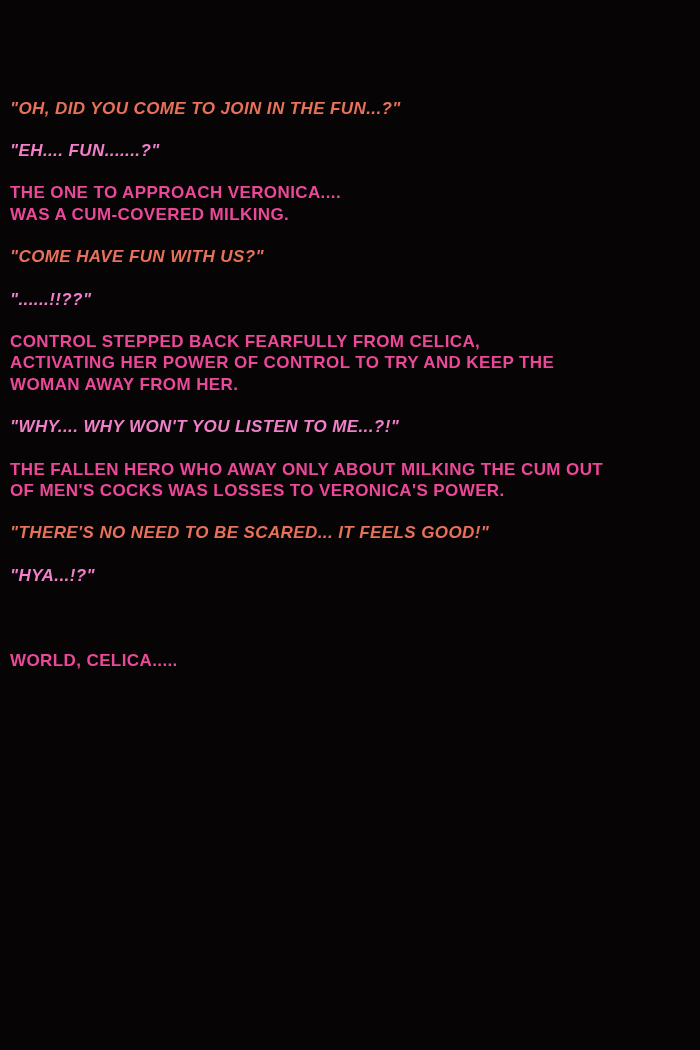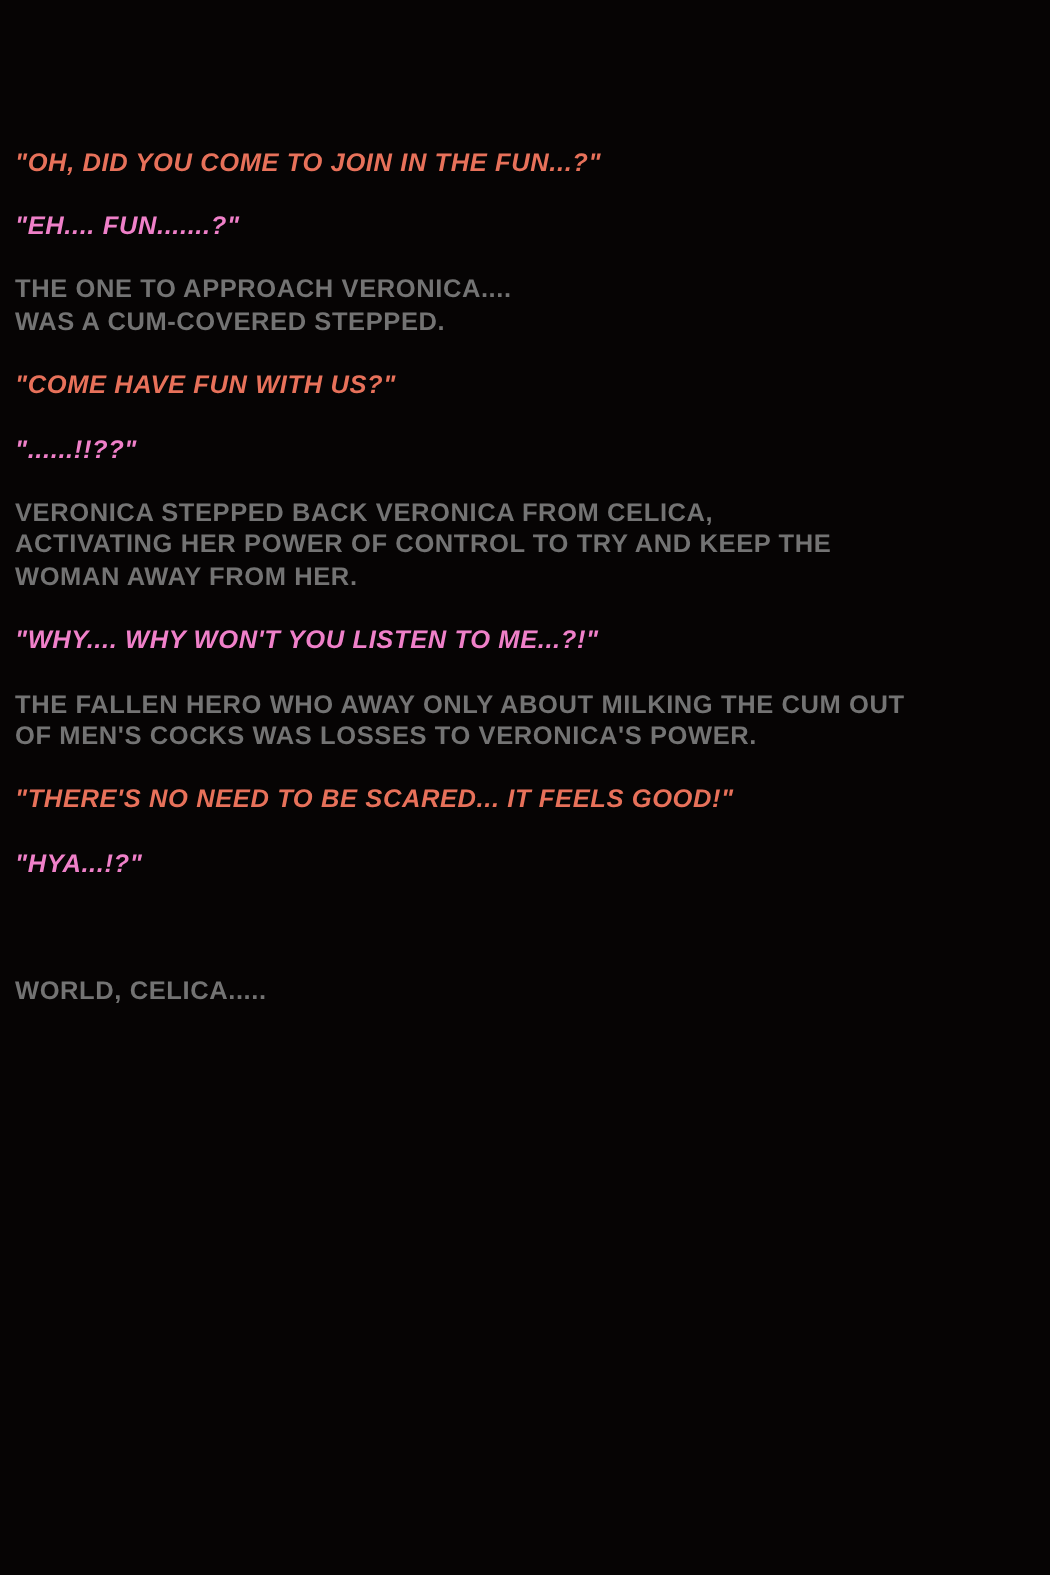--- a/index.html
+++ b/index.html
@@ -27,39 +27,39 @@
     margin: 0 0 20.5px 0;
     font-size: 17px;
     line-height: 21.7px;
     font-weight: bold;
     letter-spacing: 0.4px;
     white-space: nowrap;
   }
   .dlg { font-style: italic; }
   .dlg.orange { color: #e7715a; }
   .dlg.pink   { color: #ef80c9; }
-  .nar        { color: #737373; font-style: normal; }
+  .nar        { color: #ec4899; font-style: normal; }
 </style>
 </head>
 <body>
 
 <div class="page">
   <div class="script">
 
     <p class="dlg orange">"OH, DID YOU COME TO JOIN IN THE FUN...?"</p>
 
     <p class="dlg pink">"EH.... FUN.......?"</p>
 
-    <p class="nar"><span>THE ONE TO APPROACH VERONICA....</span><br><span>WAS A CUM-COVERED STEPPED.</span></p>
+    <p class="nar"><span>THE ONE TO APPROACH VERONICA....</span><br><span>WAS A CUM-COVERED MILKING.</span></p>
 
     <p class="dlg orange">"COME HAVE FUN WITH US?"</p>
 
     <p class="dlg pink">"......!!??"</p>
 
-    <p class="nar"><span>VERONICA STEPPED BACK VERONICA FROM CELICA,</span><br><span>ACTIVATING HER POWER OF CONTROL TO TRY AND KEEP THE</span><br><span>WOMAN AWAY FROM HER.</span></p>
+    <p class="nar"><span>CONTROL STEPPED BACK FEARFULLY FROM CELICA,</span><br><span>ACTIVATING HER POWER OF CONTROL TO TRY AND KEEP THE</span><br><span>WOMAN AWAY FROM HER.</span></p>
 
     <p class="dlg pink">"WHY.... WHY WON'T YOU LISTEN TO ME...?!"</p>
 
     <p class="nar"><span>THE FALLEN HERO WHO AWAY ONLY ABOUT MILKING THE CUM OUT</span><br><span>OF MEN'S COCKS WAS LOSSES TO VERONICA'S POWER.</span></p>
 
     <p class="dlg orange">"THERE'S NO NEED TO BE SCARED... IT FEELS GOOD!"</p>
 
     <p class="dlg pink">"HYA...!?"</p>
 
     <p class="nar"><br><br><span>WORLD, CELICA.....</span></p>

